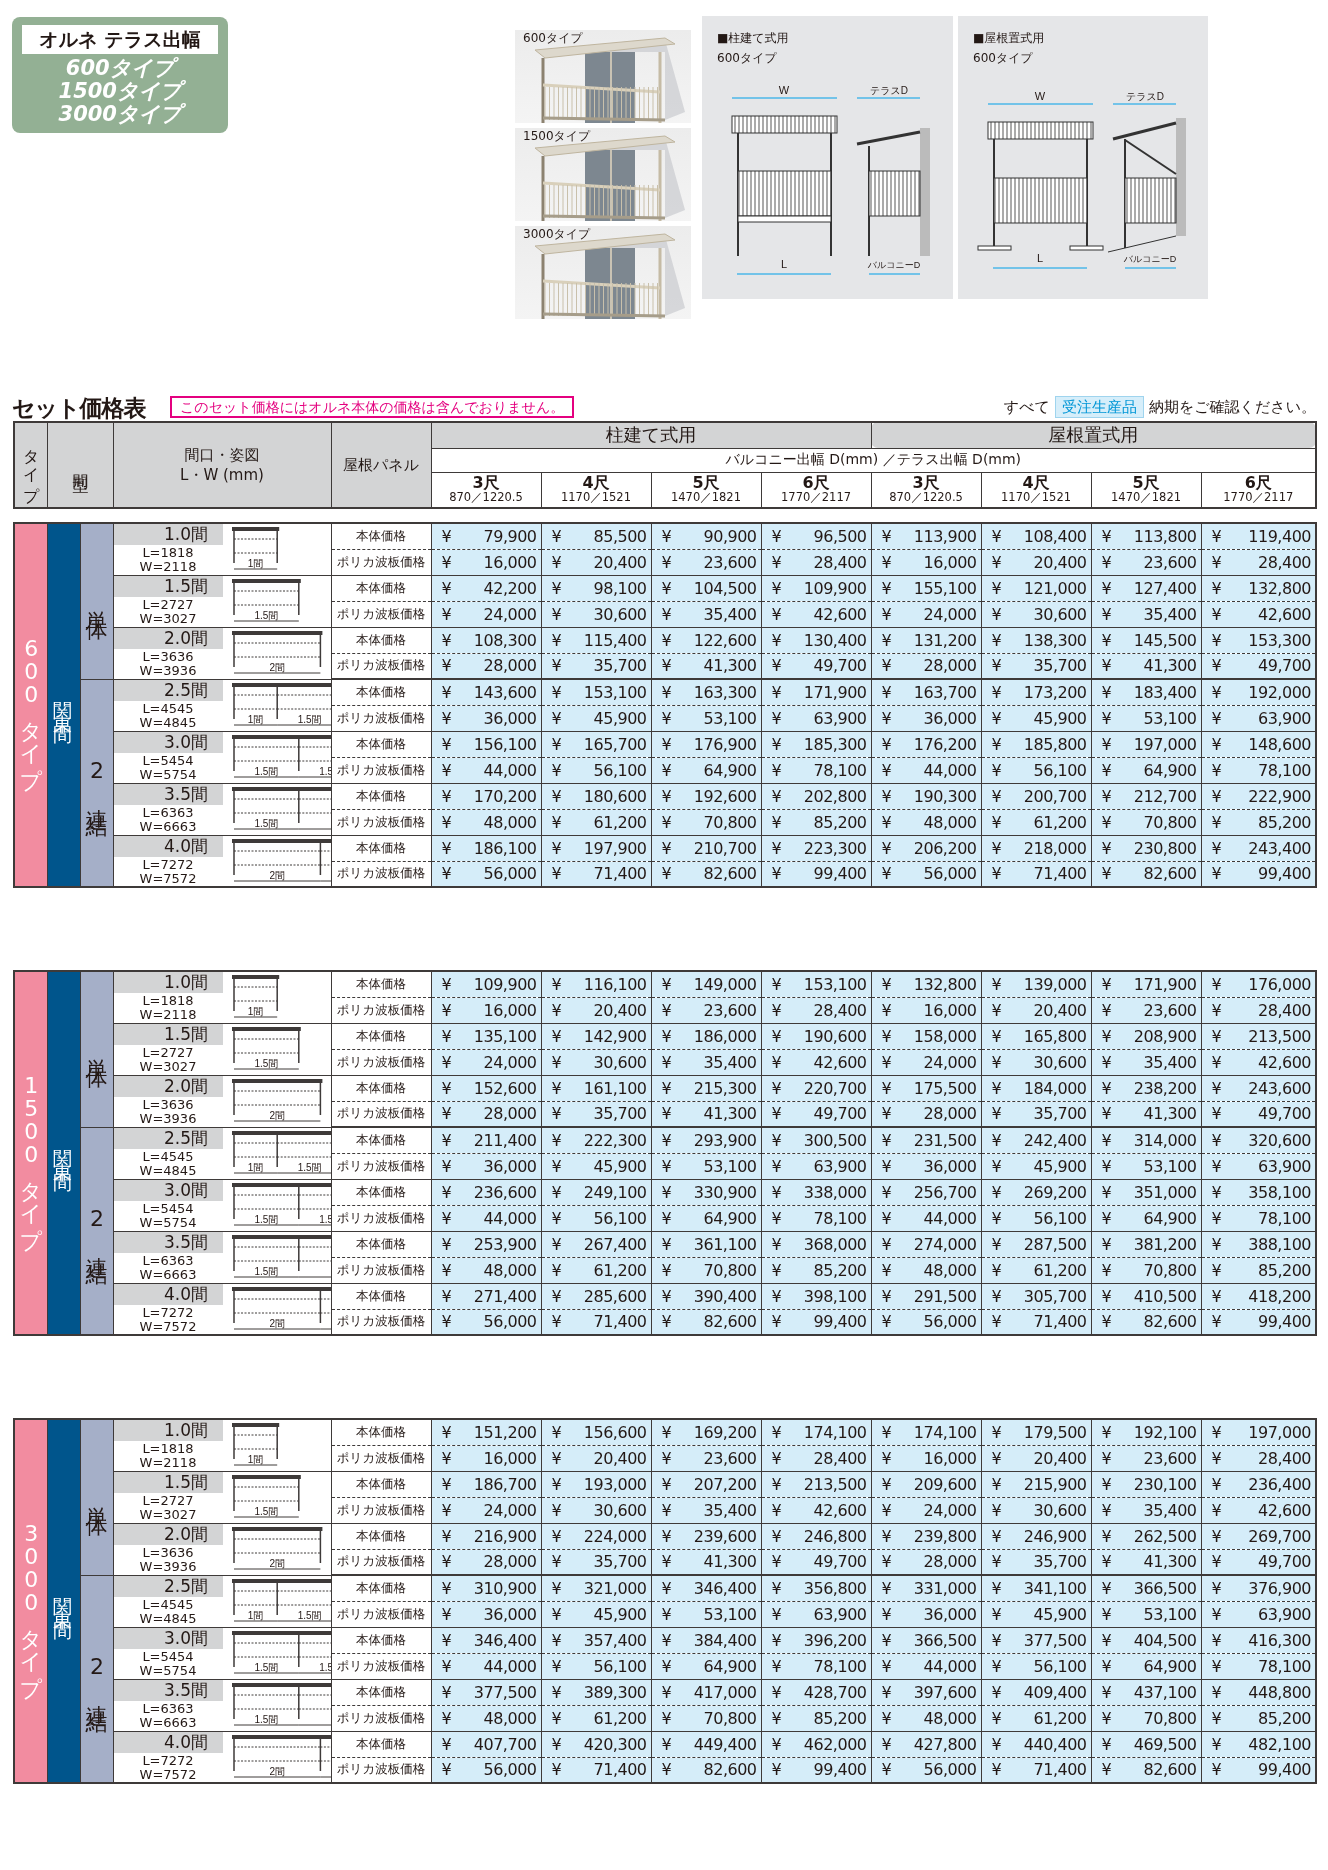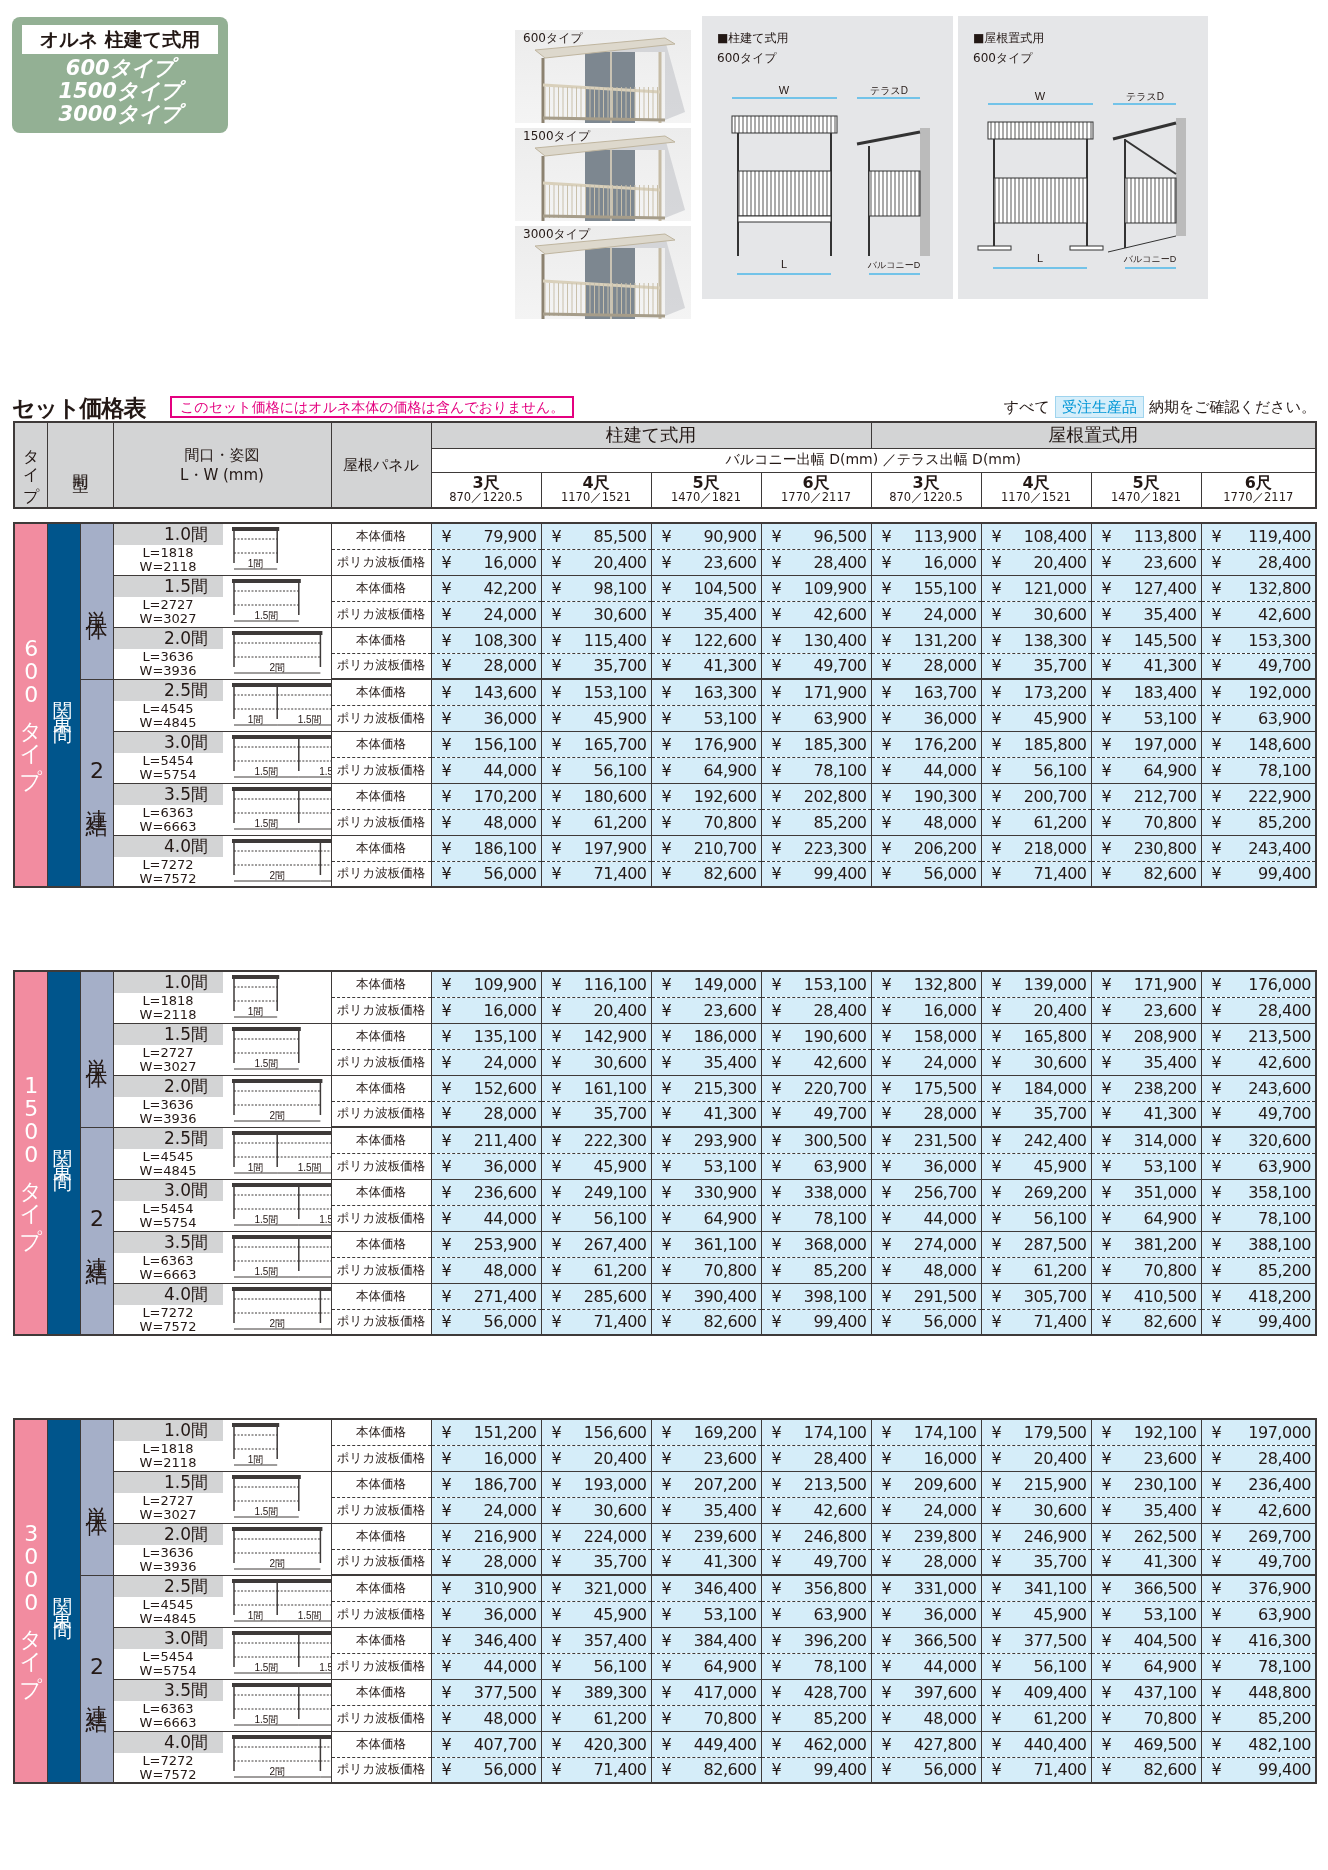--- a/index.html
+++ b/index.html
@@ -52,21 +52,21 @@
   .c-price .pv { display: flex; justify-content: space-between; letter-spacing: -0.5px; }
   tr.top td.c-panel, tr.top td.c-price { border-bottom: 1px dashed #3e3a39; }
   tr.bot td.c-panel, tr.bot td.c-price { border-top: 1px dashed #3e3a39; }
   tr.group-end td { border-bottom: 2px solid #3e3a39; }
   .thickborder { border: 2px solid #3e3a39; }
 </style>
 </head>
 <body>
 
 <div class="badge">
-  <div class="badge-title">オルネ 柱建て式用</div>
+  <div class="badge-title">オルネ テラス出幅</div>
   <div class="badge-types">
     <div>600タイプ</div>
     <div>1500タイプ</div>
     <div>3000タイプ</div>
   </div>
 </div>
 
 <div id="photos">
     <div class="photo" style="top: 30px;">
       <span class="photo-label">600タイプ</span>
@@ -284,21 +284,21 @@
         </th>
     <th rowspan="3" colspan="2">
           <div class="vt" style="font-size:16px;margin:0 auto;letter-spacing:4px;">間型</div>
         </th>
     <th rowspan="3" style="line-height:20px;">
           <div>間口・姿図</div>
           <div>L・W (mm)</div>
         </th>
     <th rowspan="3">屋根パネル</th>
     <th colspan="4" style="font-size:18px;">柱建て式用</th>
-    <th colspan="4" style="font-size:18px;">屋根置式用</th>
+    <th colspan="4" style="font-size:18px;border-radius:7px;">屋根置式用</th>
   </tr>
   <tr class="hdr" style="height:24px;">
     <th colspan="8" class="sub" style="font-size:14px;">バルコニー出幅 D(mm) ／テラス出幅 D(mm)</th>
   </tr>
   <tr class="hdr" id="size-row" style="height:36px;">
         <th class="sz">
           <b>3尺</b>
           <span>870／1220.5</span>
         </th>
         <th class="sz">

